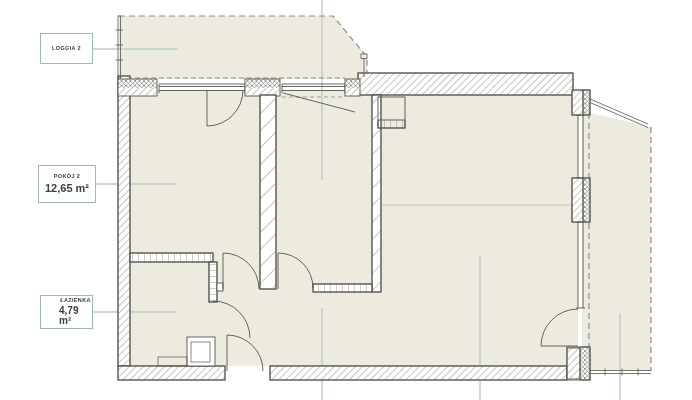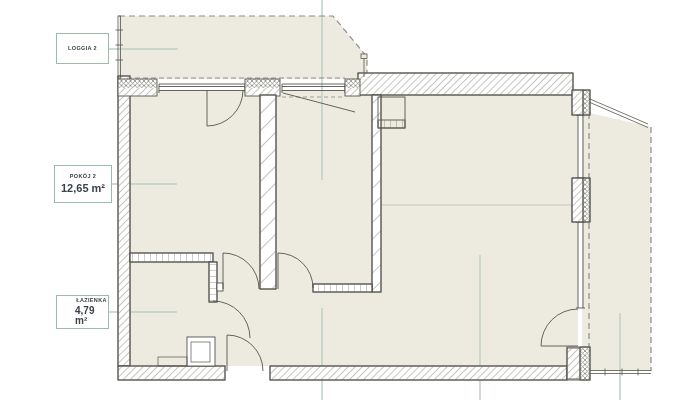--- a/index.html
+++ b/index.html
@@ -1,21 +1,21 @@
 <!DOCTYPE html>
 <html><head>
 <meta charset="utf-8">
 <style>
   html,body{margin:0;padding:0;background:#ffffff;}
   #stage{position:relative;width:692px;height:400px;overflow:hidden;background:#ffffff;
          font-family:"Liberation Sans",sans-serif;}
   #plan-svg{position:absolute;left:0;top:0;}
   .label{position:absolute;background:#ffffff;border:1px solid #9cbcab;z-index:3;
          display:flex;flex-direction:column;align-items:center;justify-content:center;gap:3px;
-         box-sizing:border-box;margin-left:16px;}
+         box-sizing:border-box;}
   .lname{font-weight:bold;font-size:5.5px;letter-spacing:.35px;color:#3a414b;line-height:1;}
   .larea{font-weight:bold;font-size:11px;color:#3a414b;line-height:1;}
   .larea.small{font-size:10px;}
 </style>
 </head>
 <body>
 
 <div id="stage">
 
 <svg id="plan-svg" width="692" height="400" viewBox="0 0 692 400">

